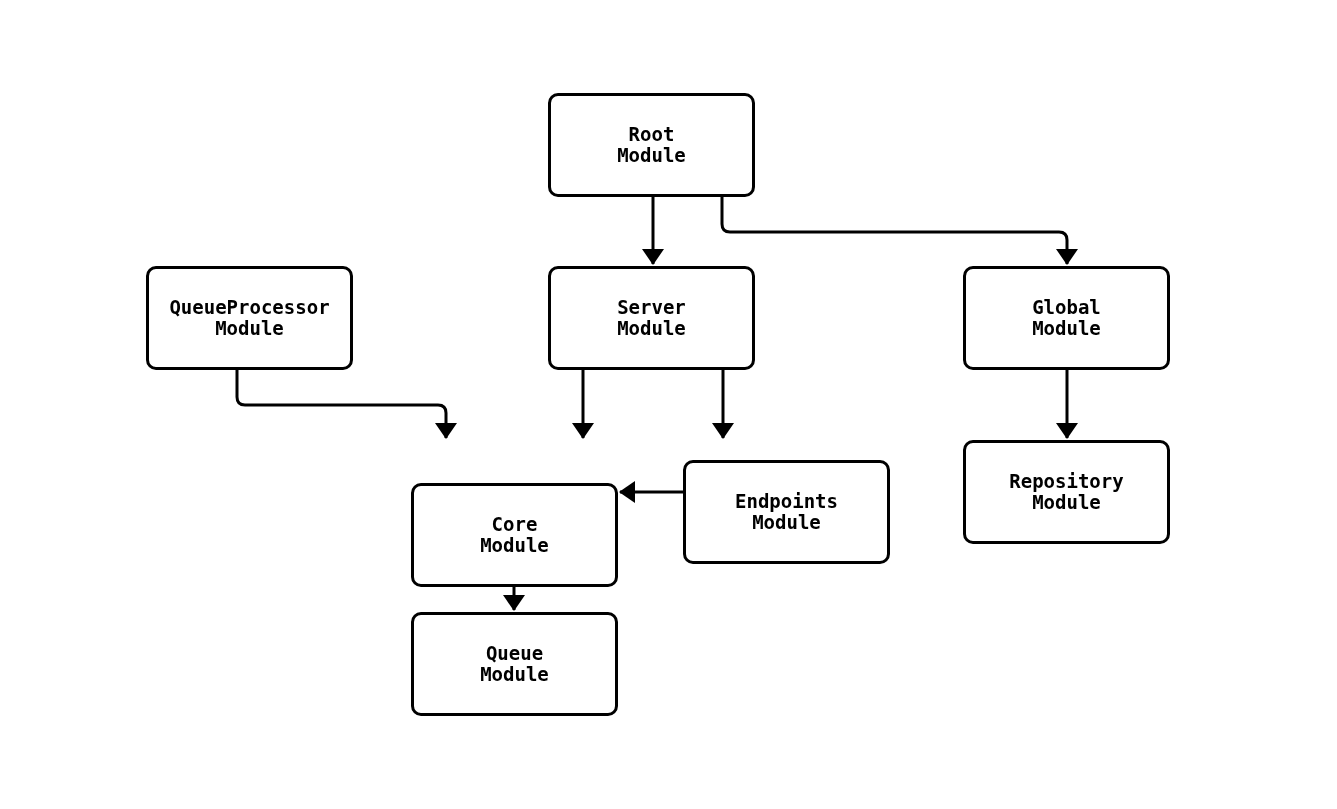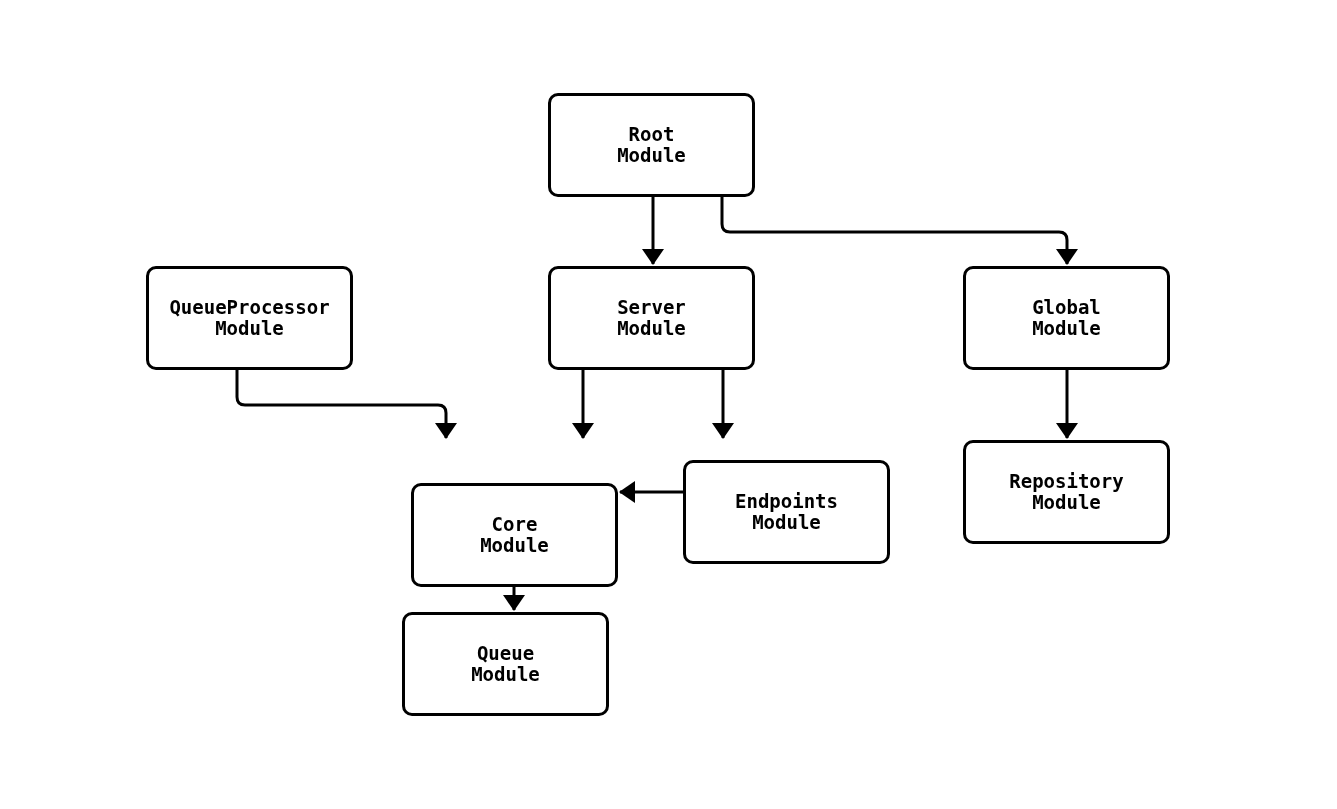--- a/index.html
+++ b/index.html
@@ -45,21 +45,21 @@
     color: #000000;
     white-space: pre-line;
   }
   .node-root          { left: 548px;  top: 93px;  }
   .node-queueprocessor{ left: 146px;  top: 266px; }
   .node-server        { left: 548px;  top: 266px; }
   .node-global        { left: 963px;  top: 266px; text-align: right; }
   .node-core          { left: 411px;  top: 440px; margin-top: 43px; }
   .node-endpoints     { left: 683px;  top: 440px; margin-top: 20px; }
   .node-repository    { left: 963px;  top: 440px; text-align: center; }
-  .node-queue         { left: 402px;  top: 612px; }
+  .node-queue         { left: 411px;  top: 612px; }
 </style>
 </head>
 <body>
 
 <div class="canvas">
 
   <svg class="edge-layer" viewBox="0 0 1337 809" xmlns="http://www.w3.org/2000/svg">
     <defs>
       <marker id="arrow" viewBox="0 0 16 22" refX="15" refY="11" markerWidth="16" markerHeight="22" markerUnits="userSpaceOnUse" orient="auto">
         <path d="M0,0 L16,11 L0,22 Z" fill="#000000"></path>

